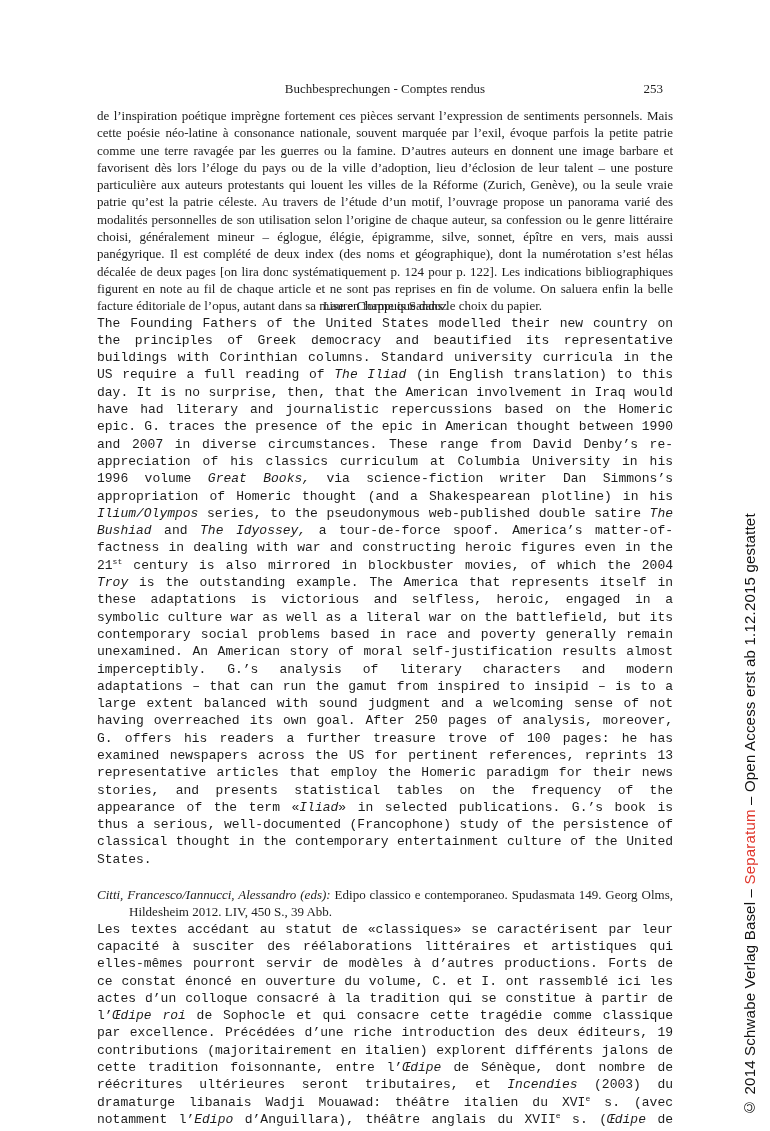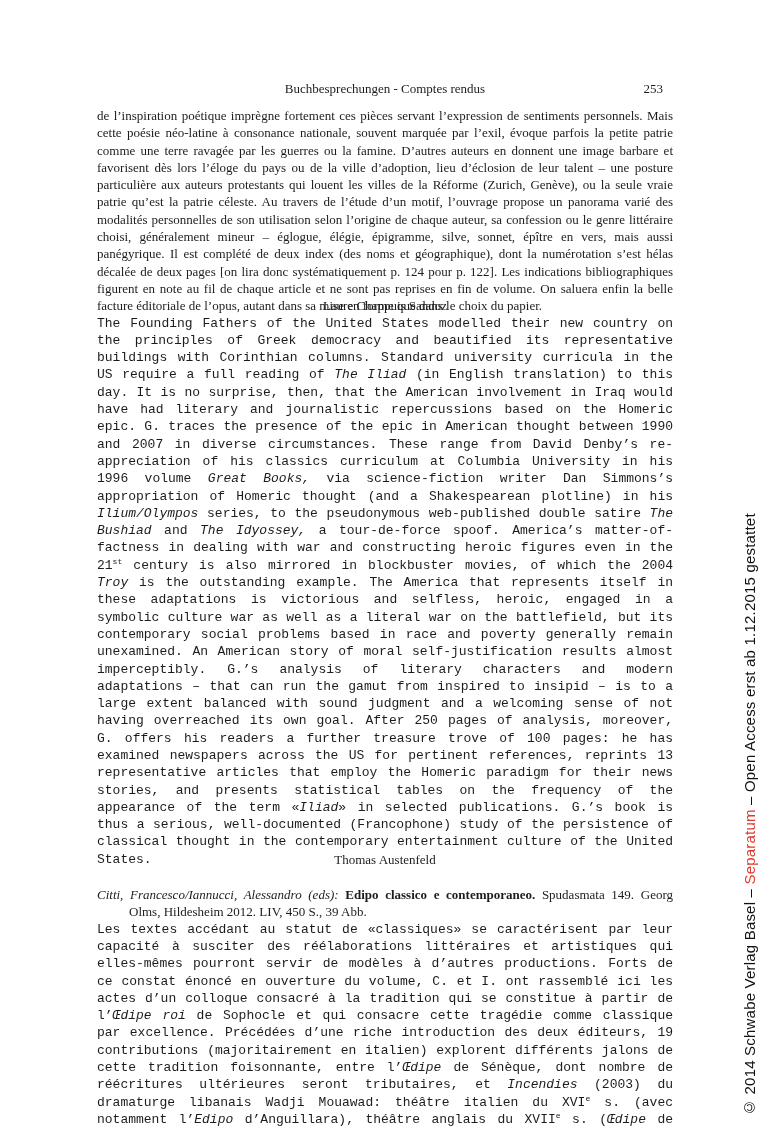--- a/index.html
+++ b/index.html
@@ -76,25 +76,24 @@
     <span class="page-num">253</span>
   </div>
 
   <div>
     <p class="body-par"><span>de l’inspiration poétique imprègne fortement ces pièces servant l’expression de sentiments personnels. Mais cette poésie néo-latine à consonance nationale, souvent marquée par l’exil, évoque parfois la petite patrie comme une terre ravagée par les guerres ou la famine. D’autres auteurs en donnent une image barbare et favorisent dès lors l’éloge du pays ou de la ville d’adoption, lieu d’éclosion de leur talent – une posture particulière aux auteurs protestants qui louent les villes de la Réforme (Zurich, Genève), ou la seule vraie patrie qu’est la patrie céleste. Au travers de l’étude d’un motif, l’ouvrage propose un panorama varié des modalités personnelles de son utilisation selon l’origine de chaque auteur, sa confession ou le genre littéraire choisi, généralement mineur – églogue, élégie, épigramme, silve, sonnet, épître en vers, mais aussi panégyrique. Il est complété de deux index (des noms et géographique), dont la numérotation s’est hélas décalée de deux pages [on lira donc systématiquement p. 124 pour p. 122]. Les indications bibliographiques figurent en note au fil de chaque article et ne sont pas reprises en fin de volume. On saluera enfin la belle facture éditoriale de l’opus, autant dans sa mise en forme que dans le choix du papier.</span></p>
     <div class="signature">Laure Chappuis Sandoz</div>
   </div>
 
   <div>
     <p class="review-body"><span>The Founding Fathers of the United States modelled their new country on the principles of Greek democracy and beautified its representative buildings with Corinthian columns. Standard university curricula in the US require a full reading of </span><span style="font-style: italic;">The Iliad</span><span> (in English translation) to this day. It is no surprise, then, that the American involvement in Iraq would have had literary and journalistic repercussions based on the Homeric epic. G. traces the presence of the epic in American thought between 1990 and 2007 in diverse circumstances. These range from David Denby’s re-appreciation of his classics curriculum at Columbia University in his 1996 volume </span><span style="font-style: italic;">Great Books,</span><span> via science-fiction writer Dan Simmons’s appropriation of Homeric thought (and a Shakespearean plotline) in his </span><span style="font-style: italic;">Ilium/Olympos</span><span> series, to the pseudonymous web-published double satire </span><span style="font-style: italic;">The Bushiad</span><span> and </span><span style="font-style: italic;">The Idyossey,</span><span> a tour-de-force spoof. America’s matter-of-factness in dealing with war and constructing heroic figures even in the 21</span><sup>st</sup><span> century is also mirrored in blockbuster movies, of which the 2004 </span><span style="font-style: italic;">Troy</span><span> is the outstanding example. The America that represents itself in these adaptations is victorious and selfless, heroic, engaged in a symbolic culture war as well as a literal war on the battlefield, but its contemporary social problems based in race and poverty generally remain unexamined. An American story of moral self-justification results almost imperceptibly. G.’s analysis of literary characters and modern adaptations – that can run the gamut from inspired to insipid – is to a large extent balanced with sound judgment and a welcoming sense of not having overreached its own goal. After 250 pages of analysis, moreover, G. offers his readers a further treasure trove of 100 pages: he has examined newspapers across the US for pertinent references, reprints 13 representative articles that employ the Homeric paradigm for their news stories, and presents statistical tables on the frequency of the appearance of the term «</span><span style="font-style: italic;">Iliad</span><span>» in selected publications. G.’s book is thus a serious, well-documented (Francophone) study of the persistence of classical thought in the contemporary entertainment culture of the United States.</span></p>
-    <div class="signature">Thomas Austenfeld</div>
   </div>
 
   <div>
-    <p class="review-heading"><span style="font-style: italic; margin-top: 32px;">Citti, Francesco/Iannucci, Alessandro (eds): </span><span style="font-weight: bold; margin-top: 28px;">Edipo classico e contemporaneo.</span><span> Spudasmata 149. Georg Olms, Hildesheim 2012. LIV, 450 S., 39 Abb.</span></p>
+    <p class="review-heading"><span style="font-style: italic; margin-top: 32px;">Citti, Francesco/Iannucci, Alessandro (eds): </span><span style="font-weight: normal; margin-top: 28px;">Edipo classico e contemporaneo.</span><span> Spudasmata 149. Georg Olms, Hildesheim 2012. LIV, 450 S., 39 Abb.</span></p>
     <p class="review-body"><span>Les textes accédant au statut de «classiques» se caractérisent par leur capacité à susciter des réélaborations littéraires et artistiques qui elles-mêmes pourront servir de modèles à d’autres productions. Forts de ce constat énoncé en ouverture du volume, C. et I. ont rassemblé ici les actes d’un colloque consacré à la tradition qui se constitue à partir de l’</span><span style="font-style: italic;">Œdipe roi</span><span> de Sophocle et qui consacre cette tragédie comme classique par excellence. Précédées d’une riche introduction des deux éditeurs, 19 contributions (majoritairement en italien) explorent différents jalons de cette tradition foisonnante, entre l’</span><span style="font-style: italic;">Œdipe</span><span> de Sénèque, dont nombre de réécritures ultérieures seront tributaires, et </span><span style="font-style: italic;">Incendies</span><span> (2003) du dramaturge libanais Wadji Mouawad: théâtre italien du XVI</span><sup>e</sup><span> s. (avec notamment l’</span><span style="font-style: italic;">Edipo</span><span> d’Anguillara), théâtre anglais du XVII</span><sup>e</sup><span> s. (</span><span style="font-style: italic;">Œdipe</span><span> de Dryden et Lee), théâtre français du XVIII</span><sup>e</sup><span> s. (</span><span style="font-style: italic;">Œdipe</span><span> de Voltaire et sa parodie par Dominique dans l’</span><span style="font-style: italic;">Œdipe travesti</span><span>), théâtre fin-de-siècle (</span><span style="font-style: italic;">Œdipe</span></p>
   </div>
 
 </div>
 
 <div class="sidebar-vertical">
   <span>© 2014 Schwabe Verlag Basel – </span>
   <span style="color: rgb(224, 54, 44);">Separatum</span>
   <span> – Open Access erst ab 1.12.2015 gestattet</span>
 </div>

